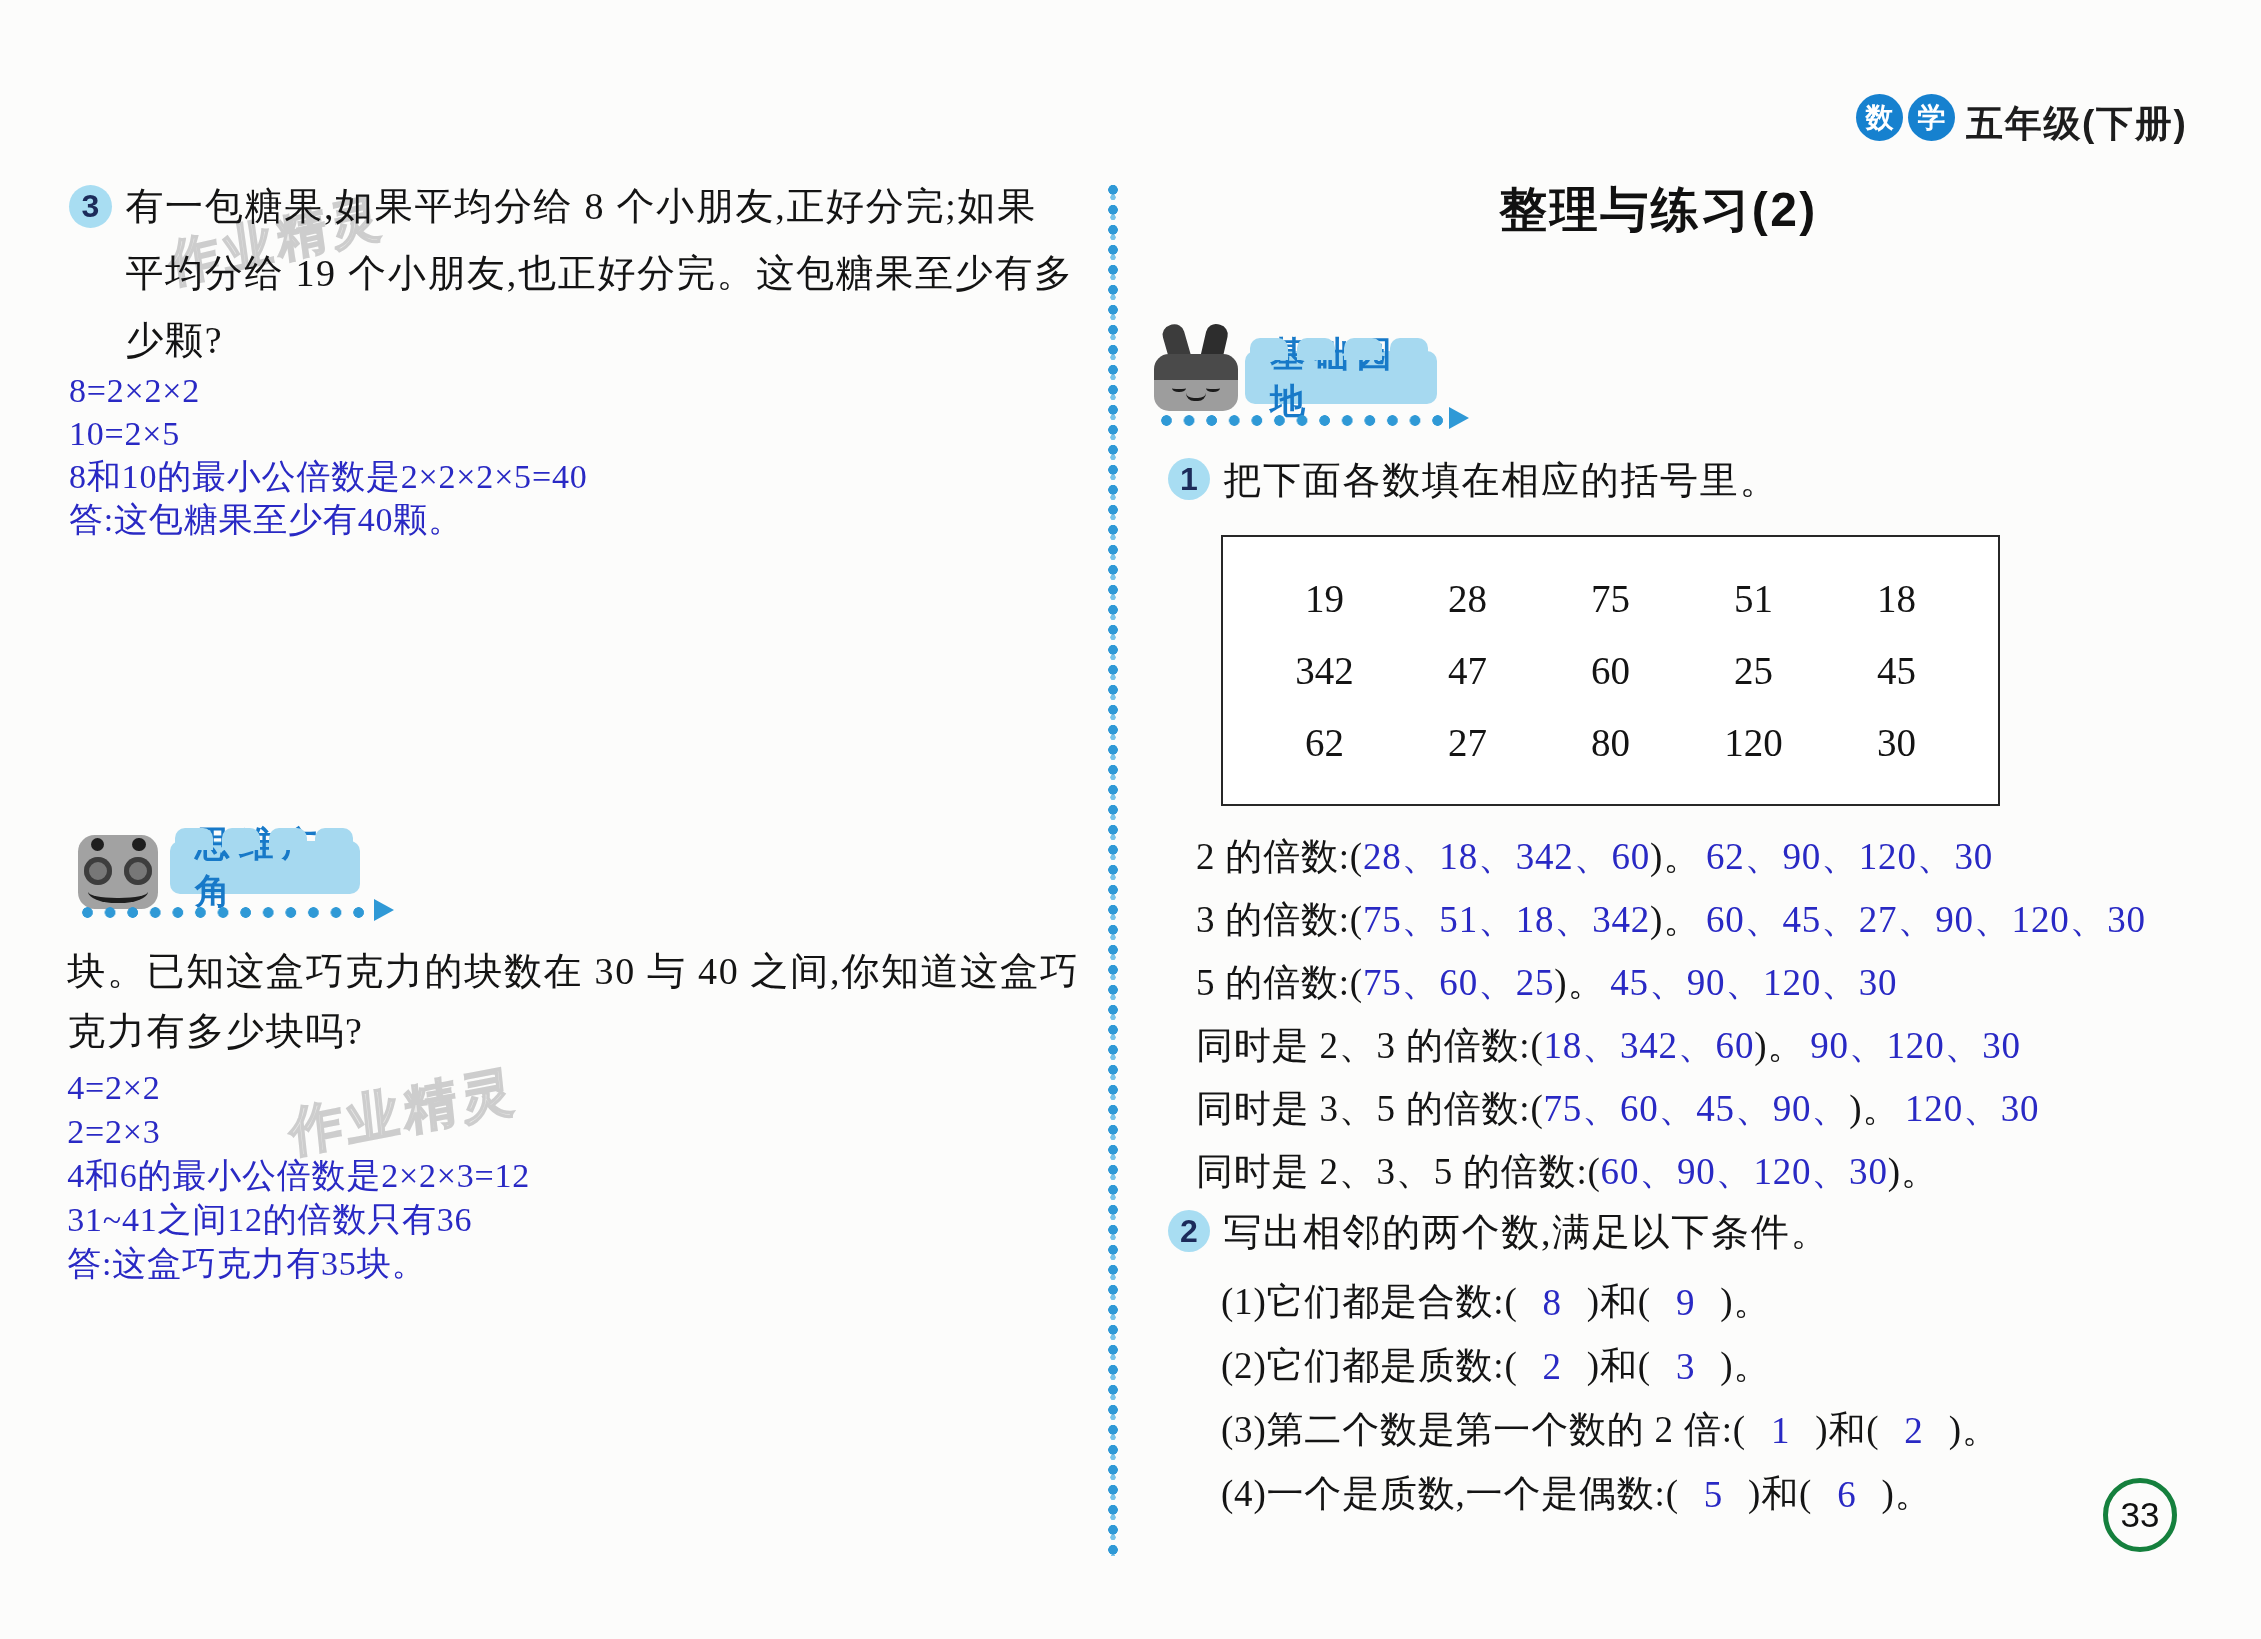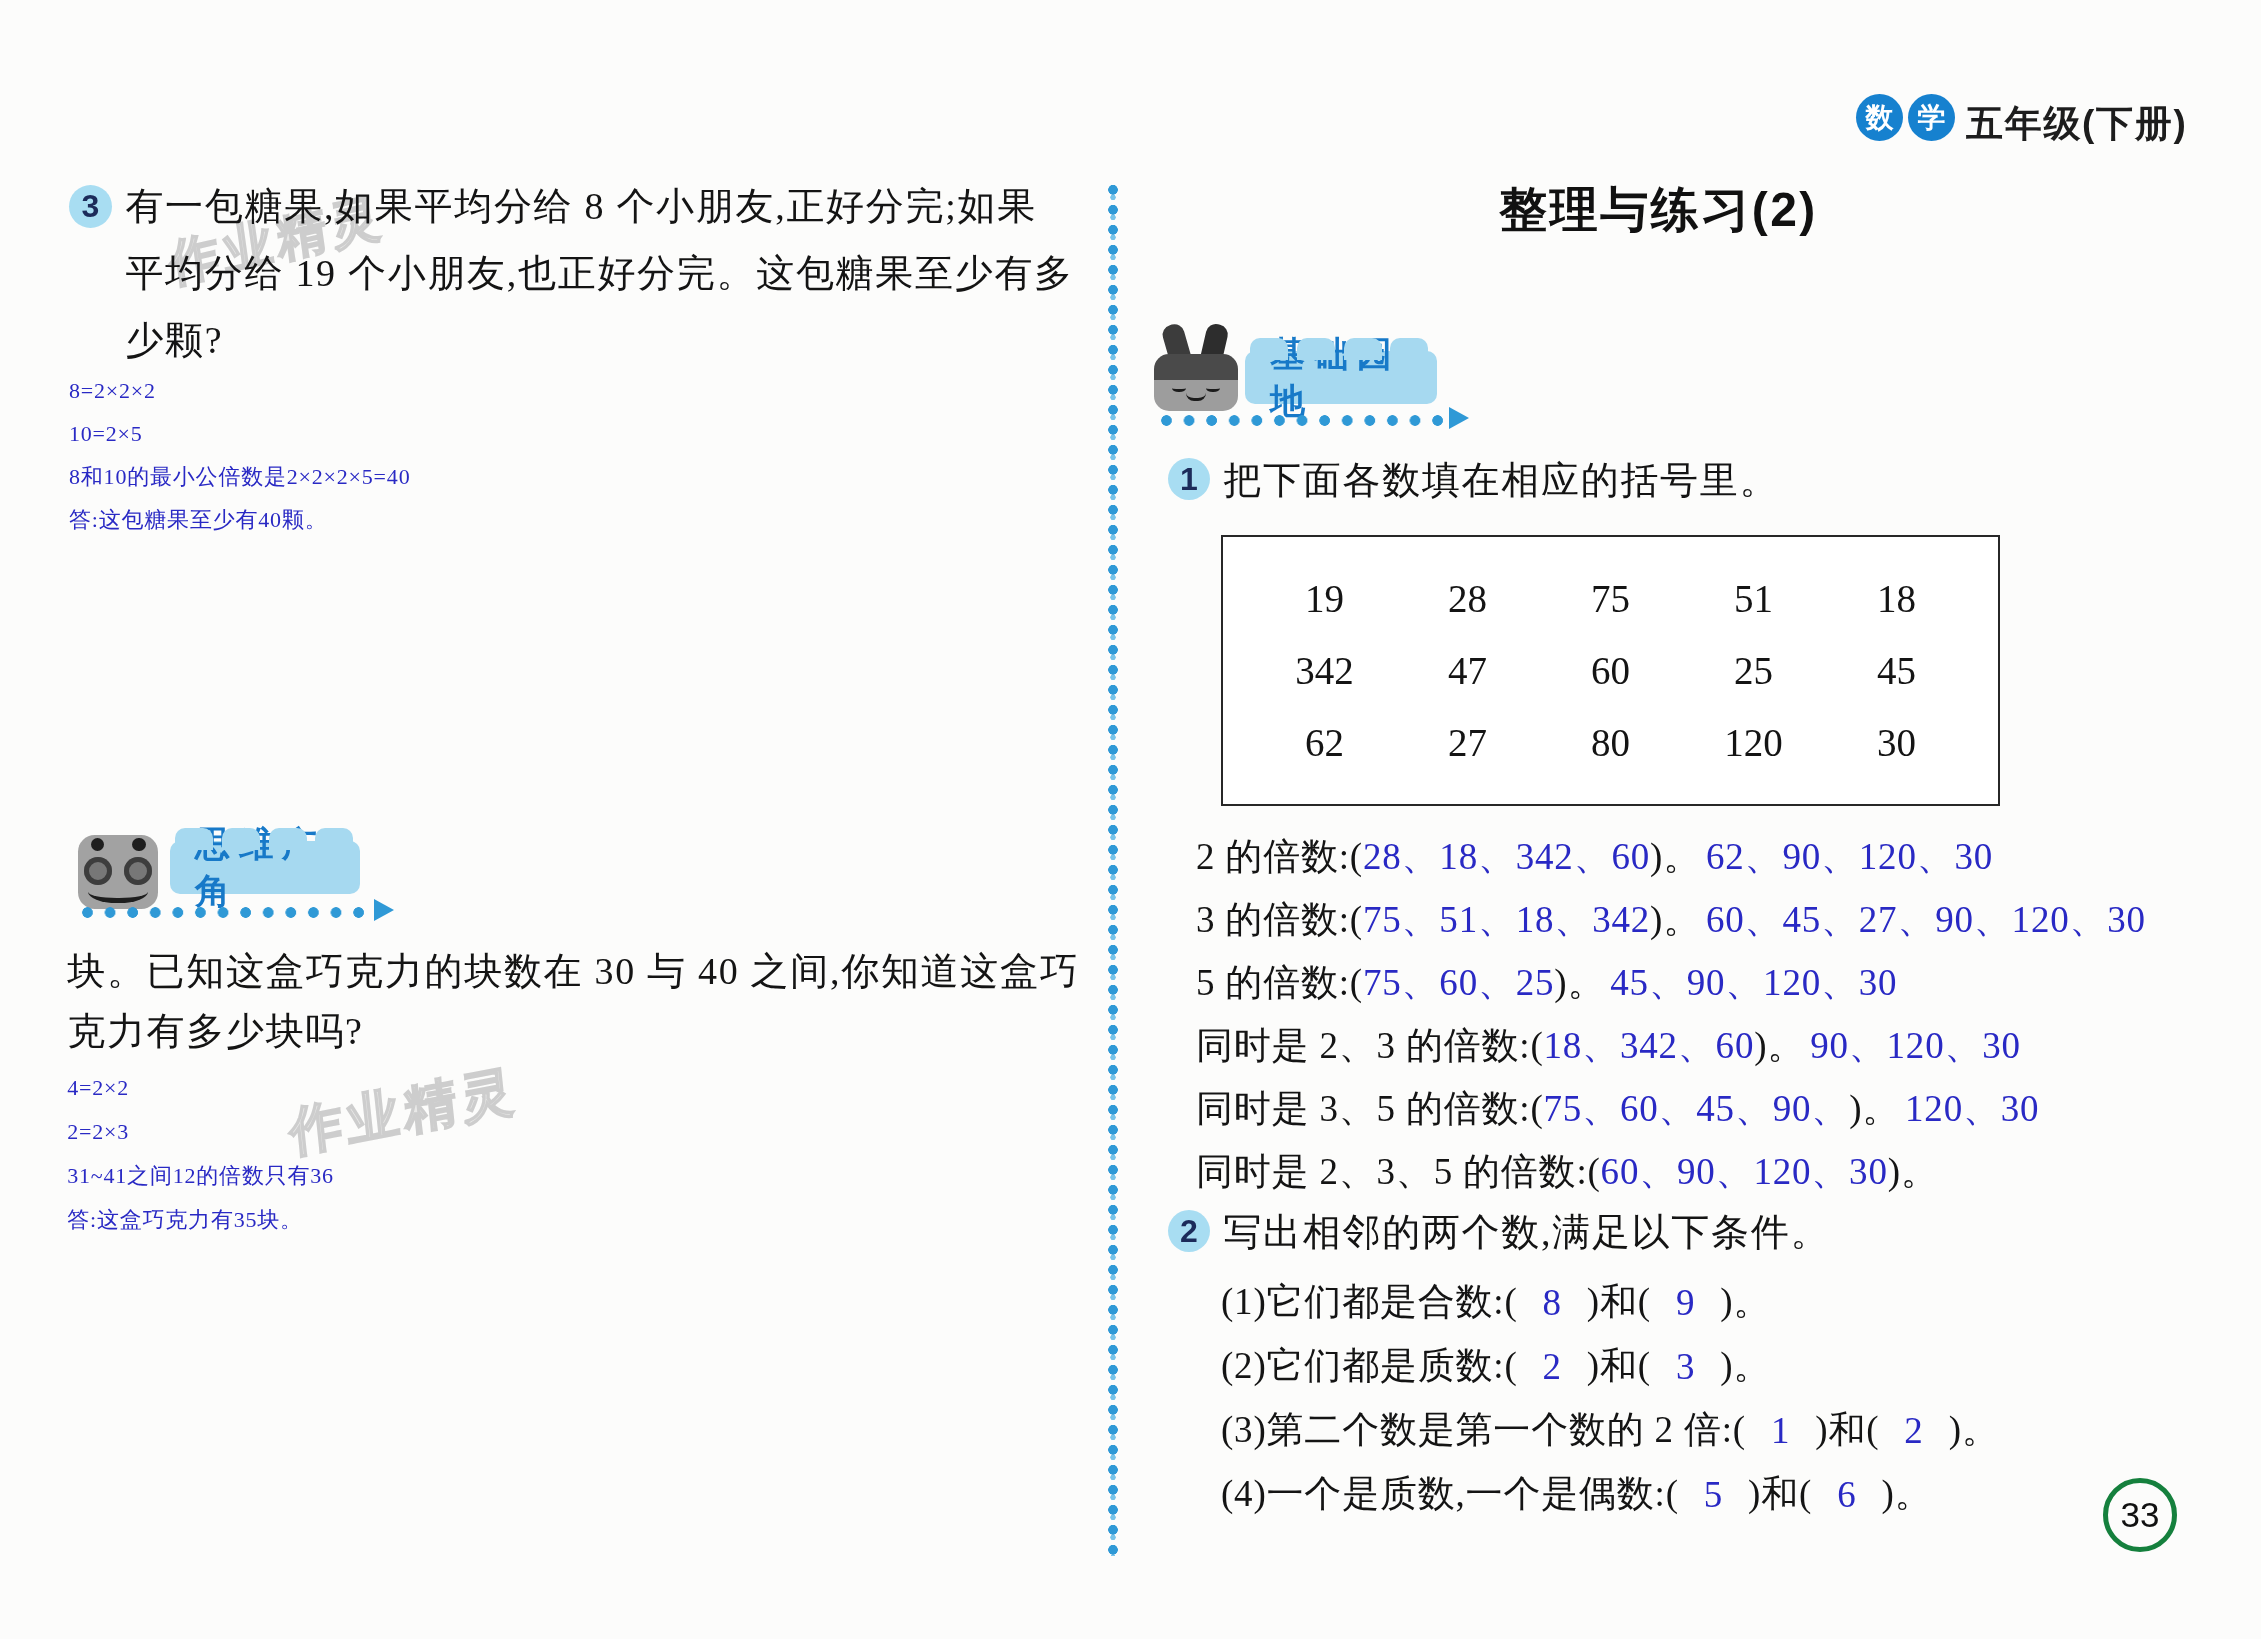--- a/index.html
+++ b/index.html
@@ -41,21 +41,21 @@
   .numbadge {
     flex:0 0 auto; width:43px; height:43px; border-radius:50%;
     background:#a8ddf2; color:#1c2b5a;
     font-family:"Liberation Sans","DejaVu Sans",sans-serif; font-weight:bold; font-size:32px;
     display:flex; align-items:center; justify-content:center;
   }
 
   
   .ptext { font-size:38px; line-height:67px; letter-spacing:1.7px; color:#141414; }
   .blue  { color:#2929c4; }
-  .ansblock { font-size:22px; line-height:43px; letter-spacing:0.8px;font-family:Liberation Serif, serif; }
+  .ansblock { font-size:34px; line-height:43px; letter-spacing:0.8px;font-family:Liberation Serif, serif; }
   .ansblock div { white-space:nowrap; }
 
   .p3 { position:absolute; left:69px; top:185px; width:1019px; }
   .p3 .head { display:flex; align-items:flex-start; }
   .p3 .head .txt { margin-left:13.4px; width:961px; margin-top:-11.7px; }
   .p3 .ansblock { margin-top:-5px; }
 
   
   .brick {
     position:absolute; height:53px; padding:0 25px;
@@ -201,20 +201,21 @@
   <div class="dotarrow" style="left:311px; top:68px;"></div>
 
   <div class="body">
     <div class="ptext">
       <div>块。已知这盒巧克力的块数在 30 与 40 之间,你知道这盒巧</div>
       <div>克力有多少块吗?</div>
     </div>
     <div class="ansblock blue">
       <div>4=2×2</div>
       <div>2=2×3</div>
+      <div>4和6的最小公倍数是2×2×3=12</div>
       <div>31~41之间12的倍数只有36</div>
       <div>答:这盒巧克力有35块。</div>
     </div>
   </div>
 </div>
 
 <div class="rabbit" style="left:1154px; top:324px;">
   <span class="ear l"></span>
   <span class="ear r"></span>
   <span class="r-head"></span>

